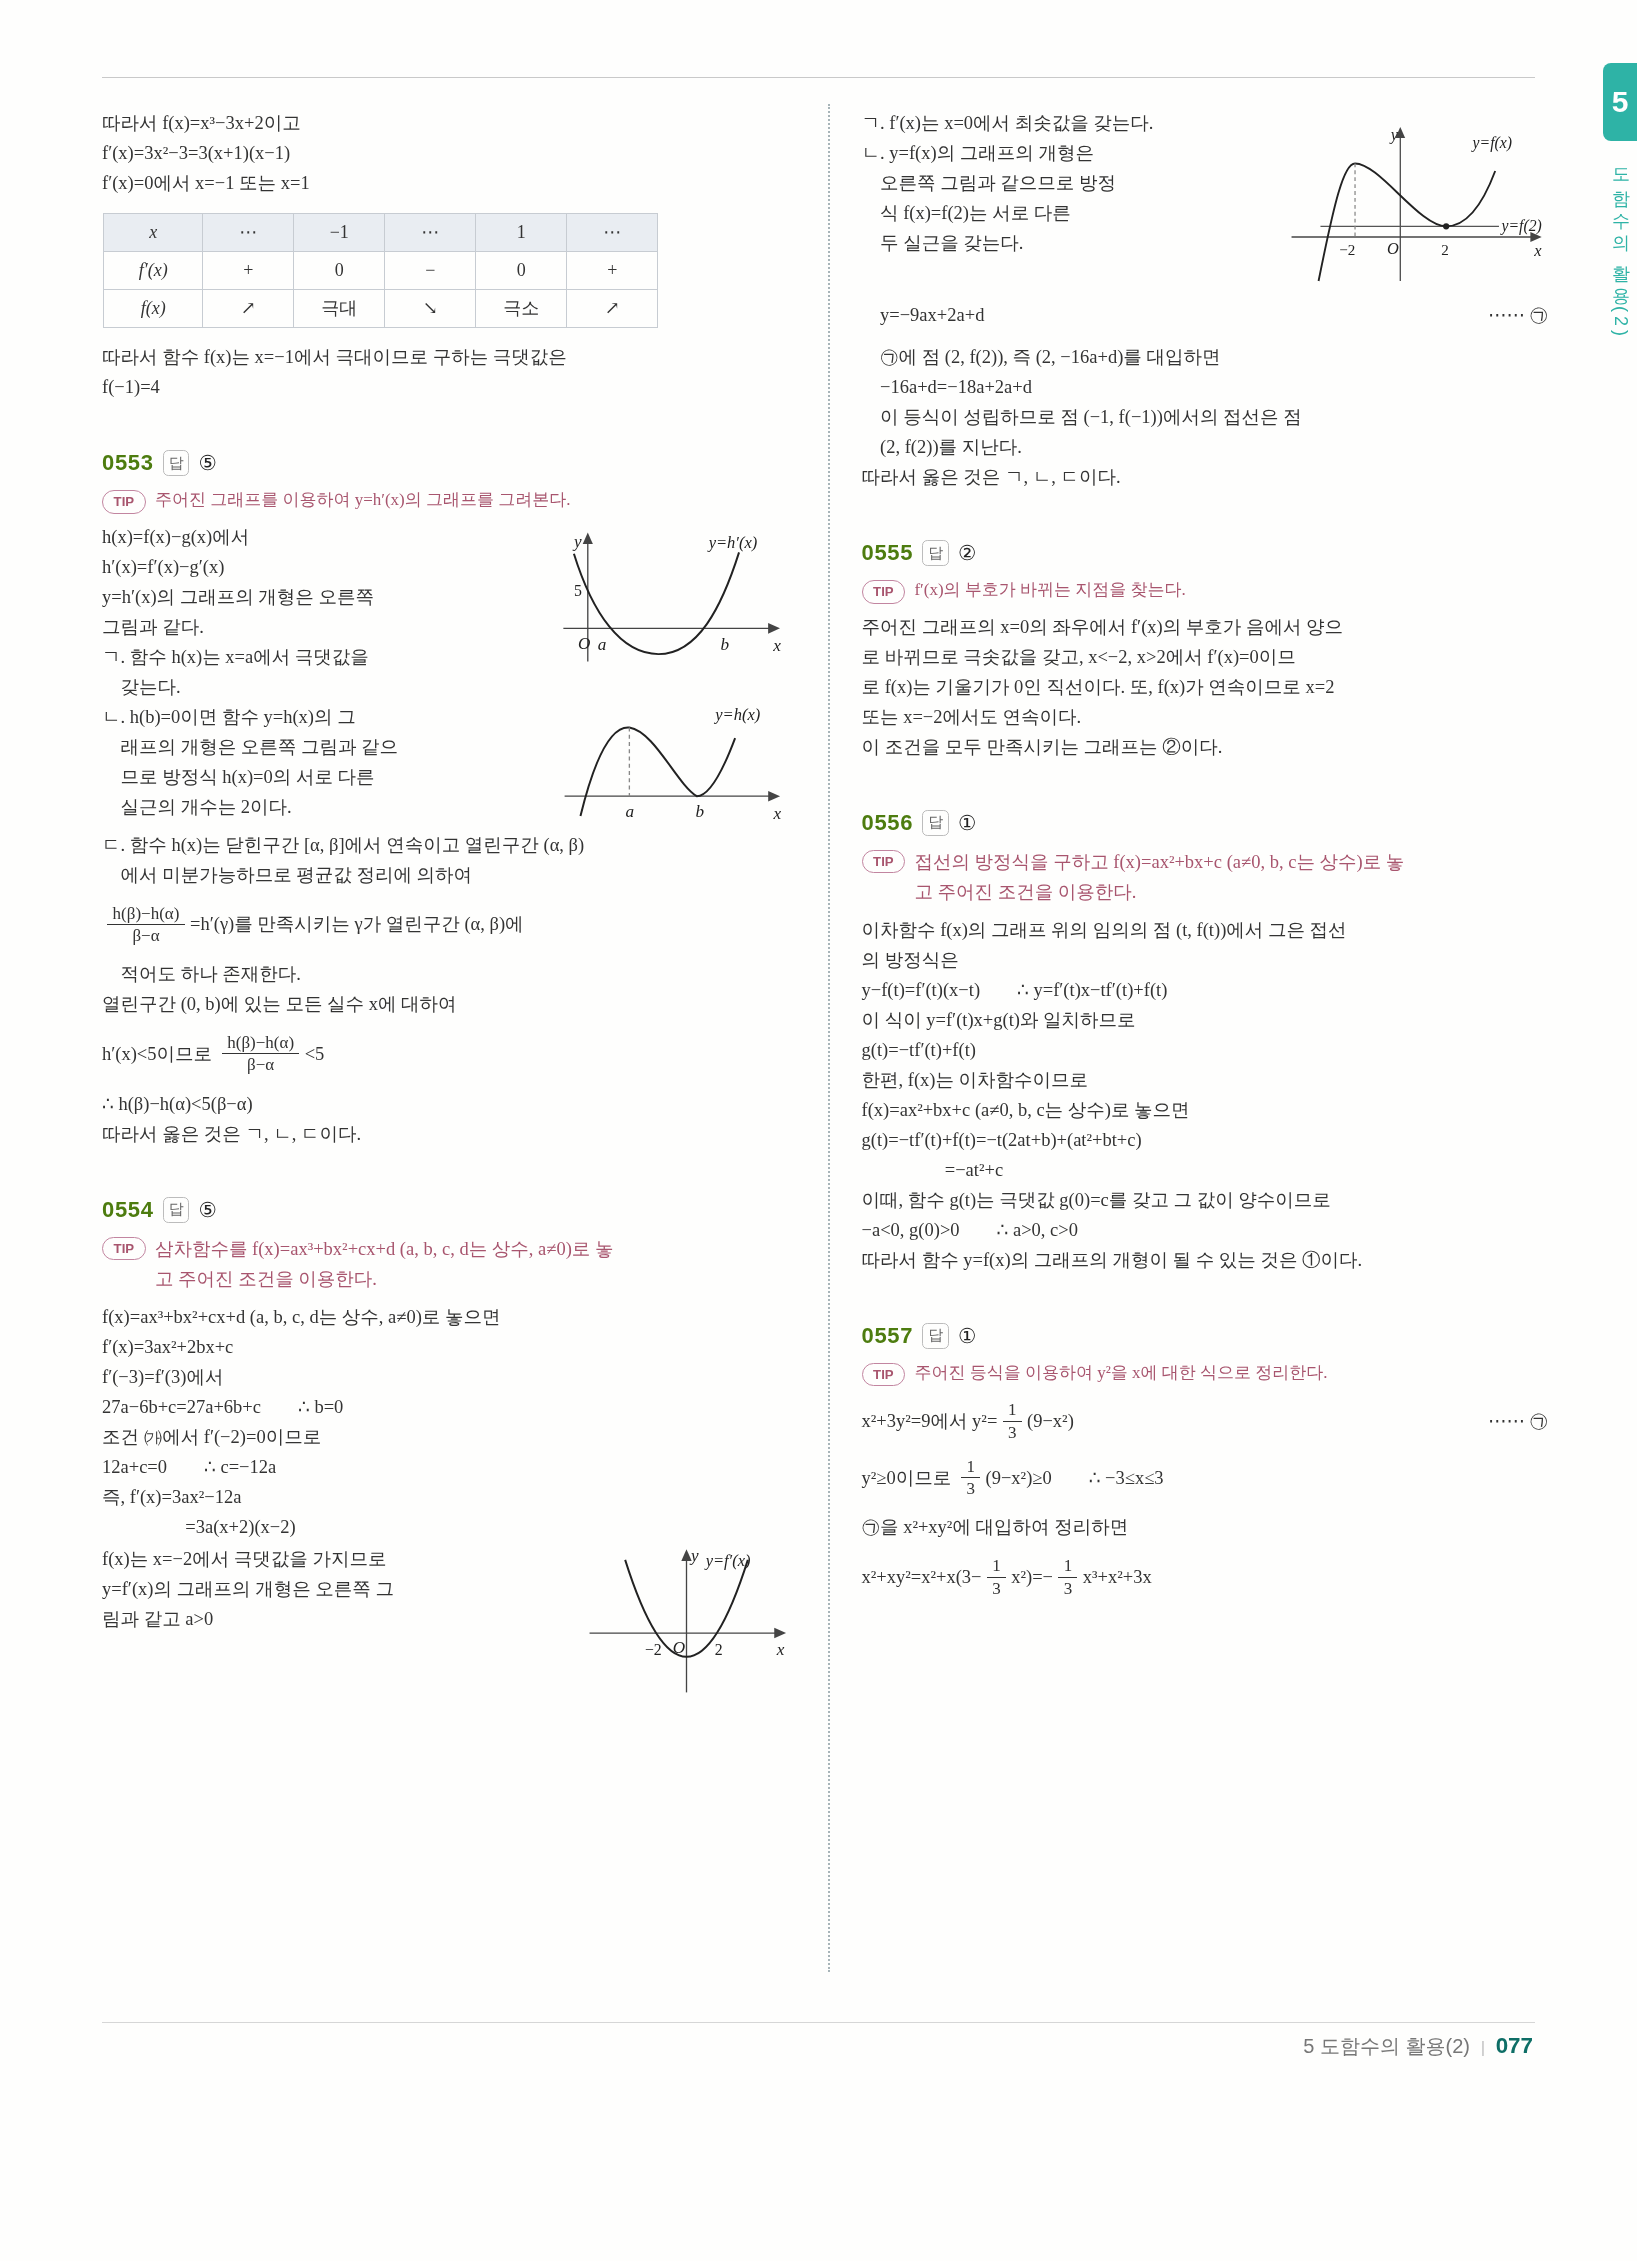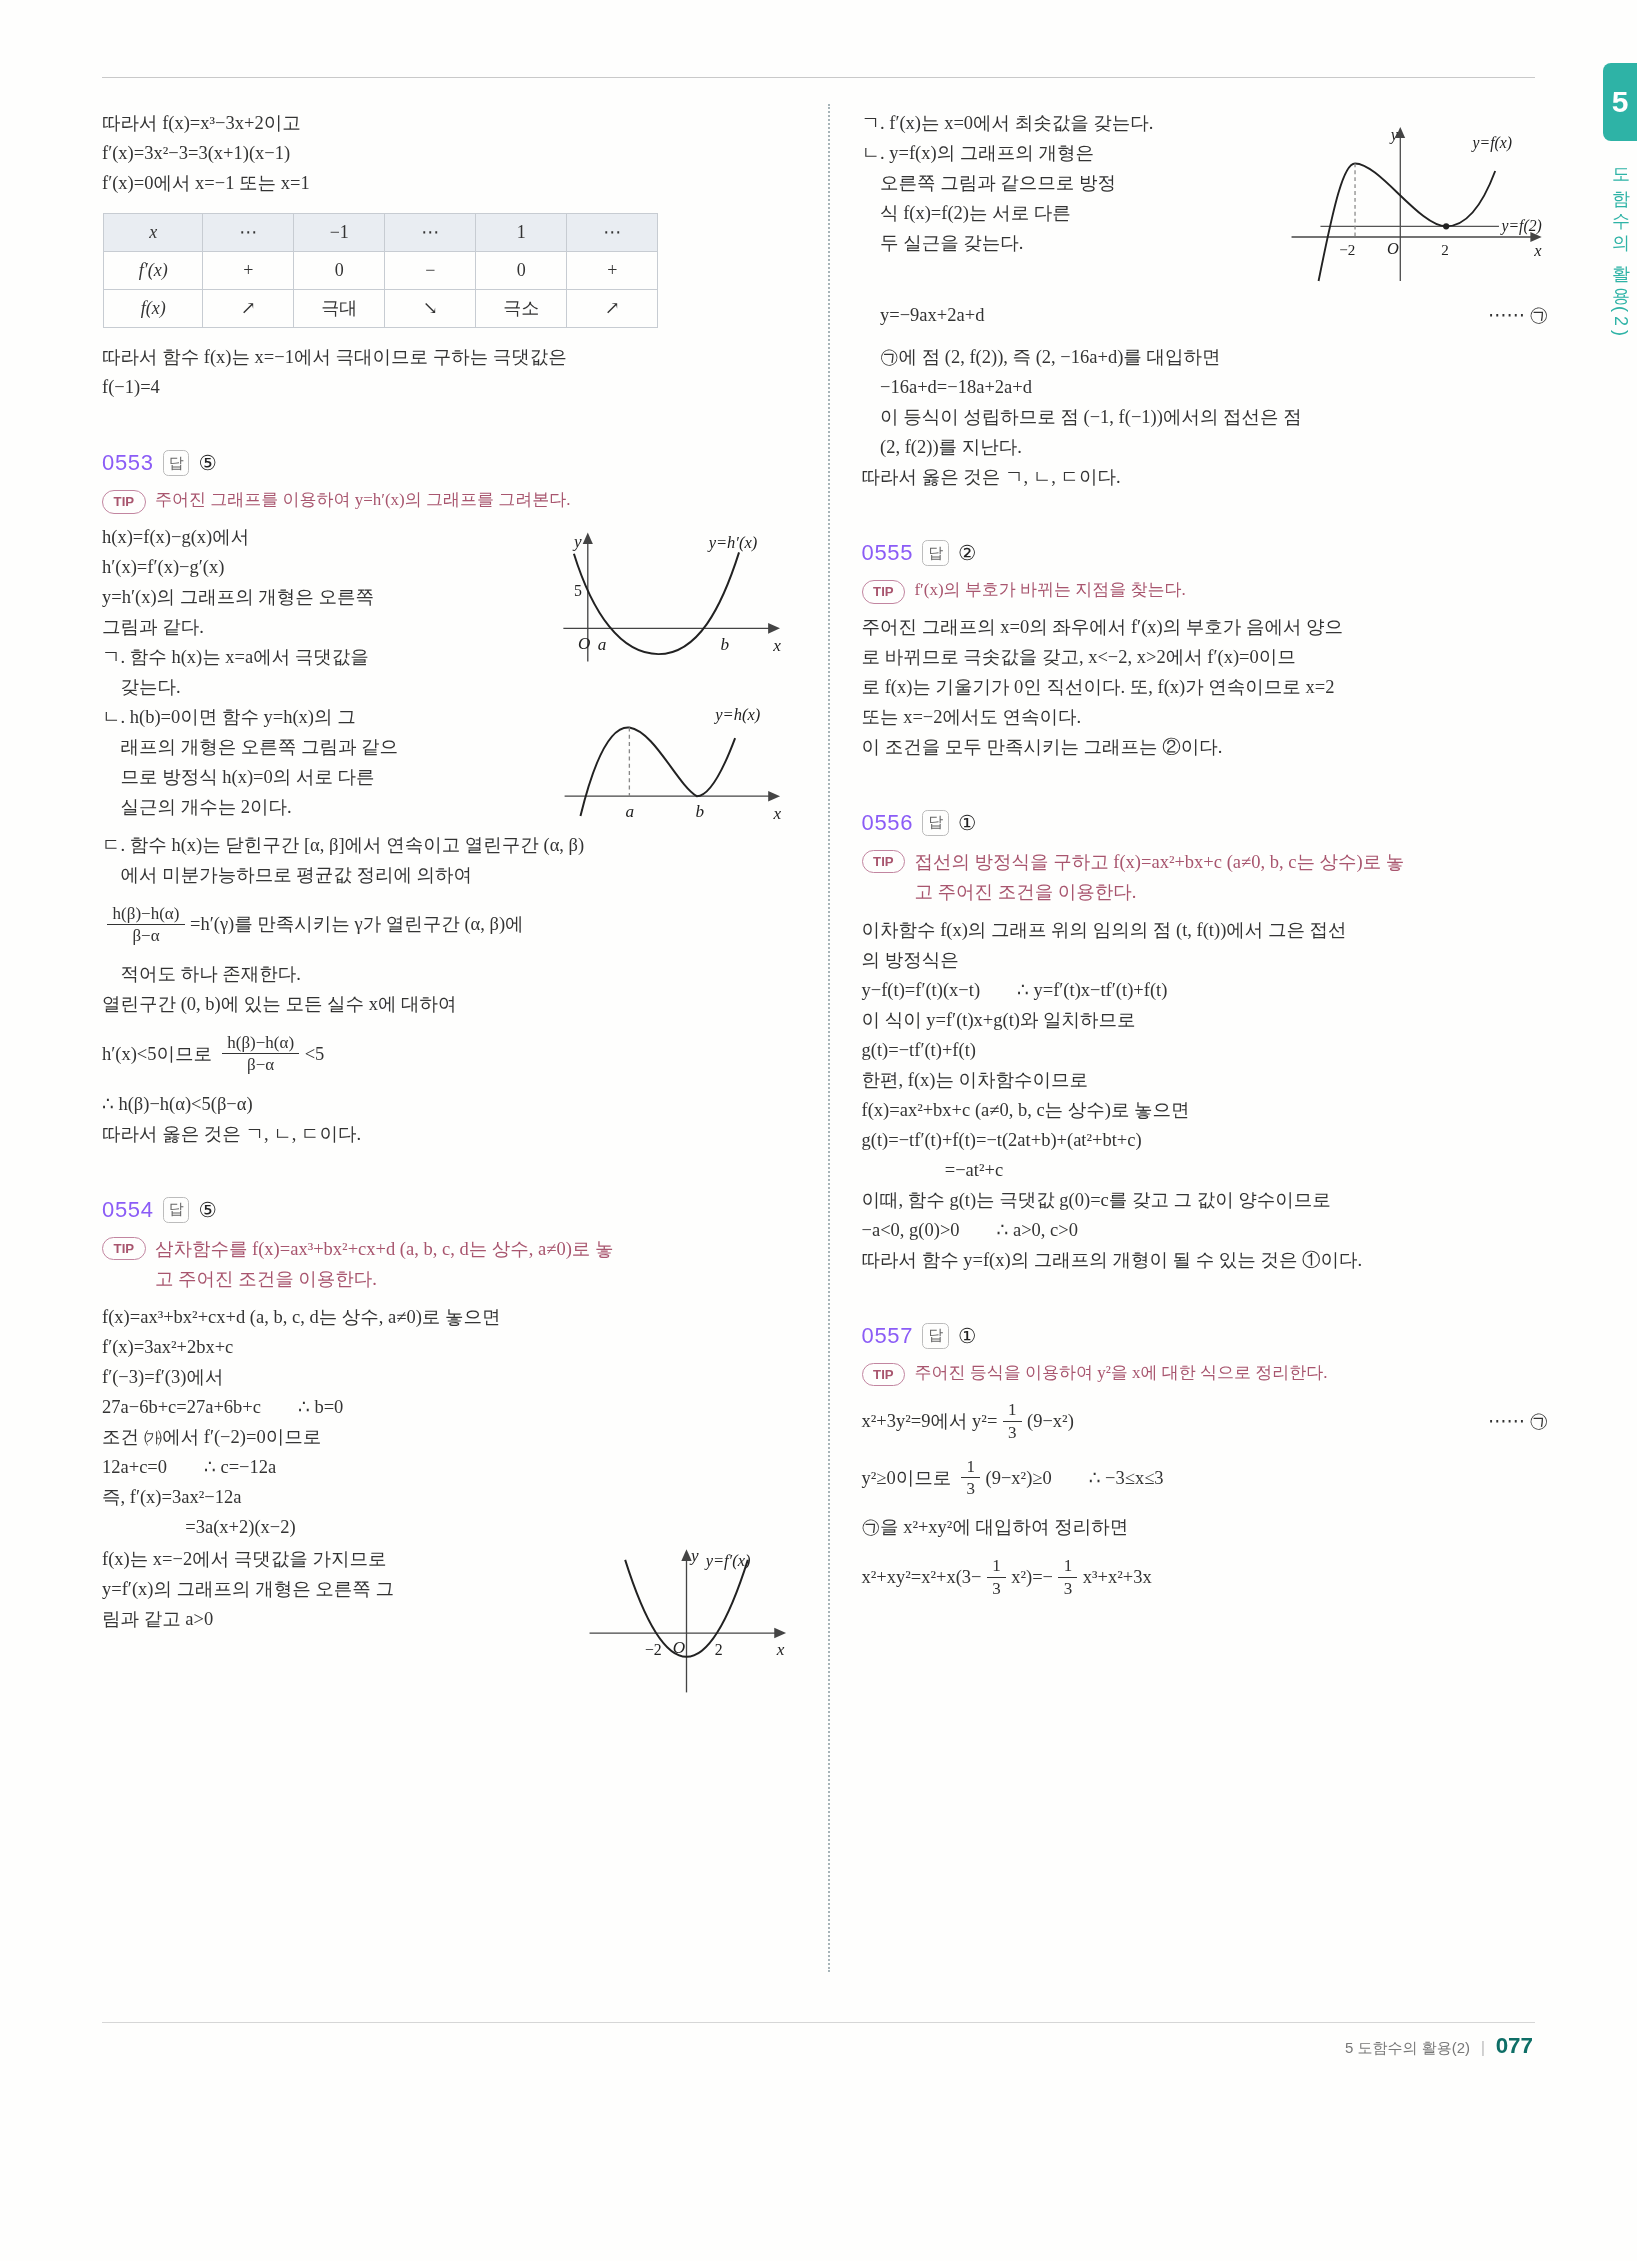--- a/index.html
+++ b/index.html
@@ -13,21 +13,21 @@
 
   .line { white-space:pre-wrap; font-size:18.5px; line-height:30px; min-height:30px; }
   .block { margin-bottom:2.6px; }
 
   .sign-table { border-collapse:collapse; margin:14.5px 1.3px; }
   .sign-table td { border:1.3px solid #c7ccd2; width:91px; height:38px; text-align:center; font-size:18px; }
   .sign-table td:first-child { width:99px; font-style:italic; }
   .sign-table tr:first-child td { background:#e9edf2; }
 
   .prob-head { display:flex; align-items:center; gap:9.2px; margin-top:48px; margin-bottom:10.6px; }
-  .pnum { font-family:"Liberation Sans","DejaVu Sans",sans-serif; font-weight:normal; font-size:22px; color:#8b5cf6; letter-spacing:0.7px;text-align:right; }
+  .pnum { font-family:"Liberation Sans","DejaVu Sans",sans-serif; font-weight:bold; font-size:22px; color:#4d7c0f; letter-spacing:0.7px;text-align:right; }
   .ansbox { display:inline-flex; align-items:center; justify-content:center; width:26.4px; height:26.4px; border:1.3px solid #bcbcbc; border-radius:5.3px; font-size:15px; color:#666; font-family:"Liberation Sans","DejaVu Sans",sans-serif; }
   .anscircle { font-size:20.5px; color:#222; }
 
   .tip-row { display:flex; align-items:flex-start; gap:9.2px; margin-bottom:8px; }
   .tip-pill { flex:0 0 auto; margin-top:3.3px; border:1.3px solid #c285a0; color:#a8556e; border-radius:660px; font-family:"Liberation Sans","DejaVu Sans",sans-serif; font-size:13.2px; font-weight:bold; padding:0.7px 10.6px; line-height:20px; }
   .tip-text { color:#a8556e; font-size:17px; line-height:26.4px; white-space:pre-wrap; }
 
   .flexrow { display:flex; margin-bottom:4px; }
   .flexrow .text-flow { flex:1 1 auto; }
   .graph-stack { flex:0 0 auto; width:231px; display:flex; flex-direction:column; gap:29px; padding-top:4px; }
@@ -42,21 +42,21 @@
   svg text { font-family:"Liberation Serif","DejaVu Serif",serif; fill:#222; }
   .gl  { font-size:26px; font-style:italic; }
   .gn  { font-size:24px; }
   .gf  { font-size:25px; font-style:italic; }
 
   .side-tab-num { position:absolute; right:0; top:63px; width:34px; height:78px; background:#2eb3a6; color:#fff; font-family:"Liberation Sans","DejaVu Sans",sans-serif; font-size:30px; font-weight:bold; display:flex; align-items:center; justify-content:center; border-radius:8px 0 0 8px; }
   .side-tab-label { position:absolute; right:4px; top:156px; writing-mode:vertical-rl; color:#2eb3a6; font-size:18px; font-family:"Liberation Sans","DejaVu Sans",sans-serif; letter-spacing:4px; }
 
   .footer-rule { position:absolute; left:102px; top:2022px; width:1433px; height:1.3px; background:#d6d6d6; }
   .footer { position:absolute; right:104px; top:2033px; display:flex; align-items:baseline; gap:10.6px; font-family:"Liberation Sans","DejaVu Sans",sans-serif; }
-  .footer .sec { color:#777; font-size:15px; }
+  .footer .sec { color:#777; font-size:20px; }
   .footer .sep { color:#c0c0c0; font-size:17px; }
   .footer .pg { color:#0e6e66; font-size:22.4px; font-weight:bold; }
 </style>
 </head>
 <body>
 
 <div class="page">
   <div class="top-rule"></div>
 
   <div class="content">

